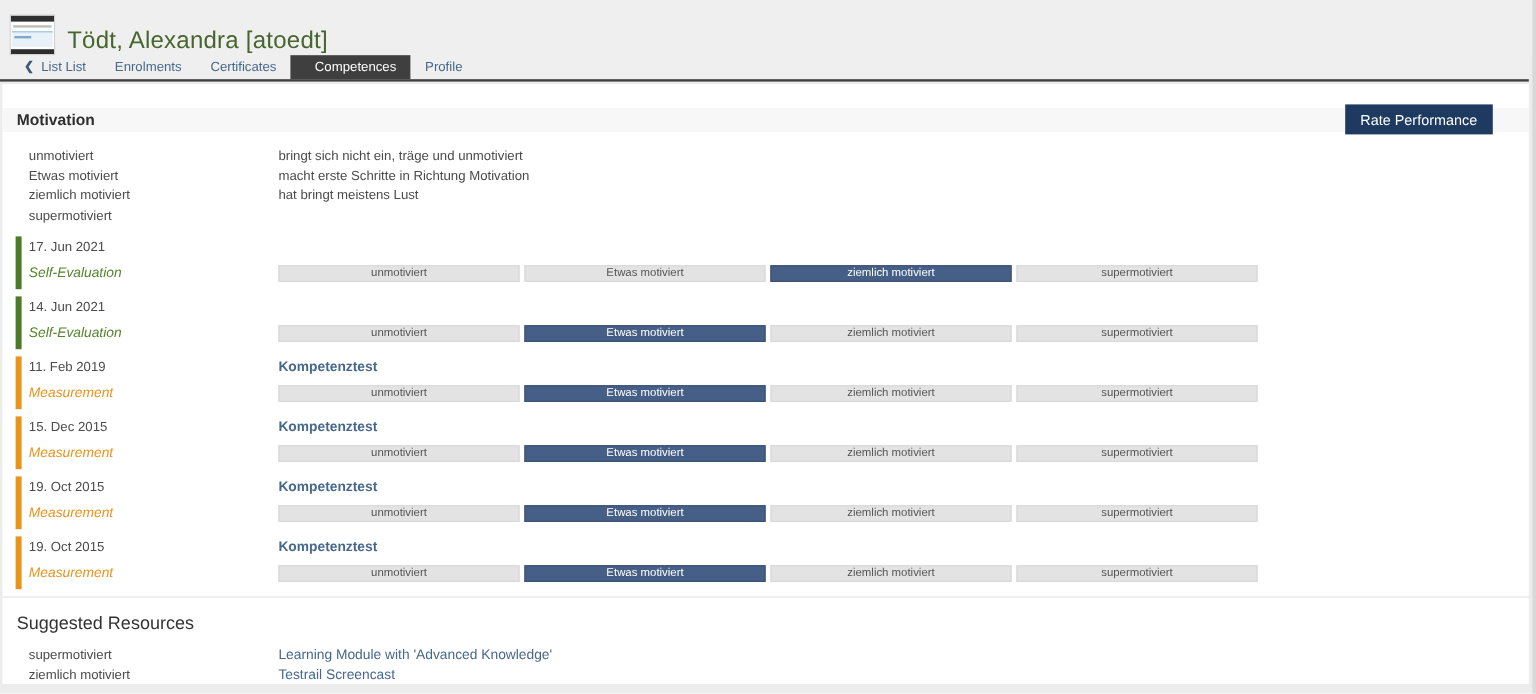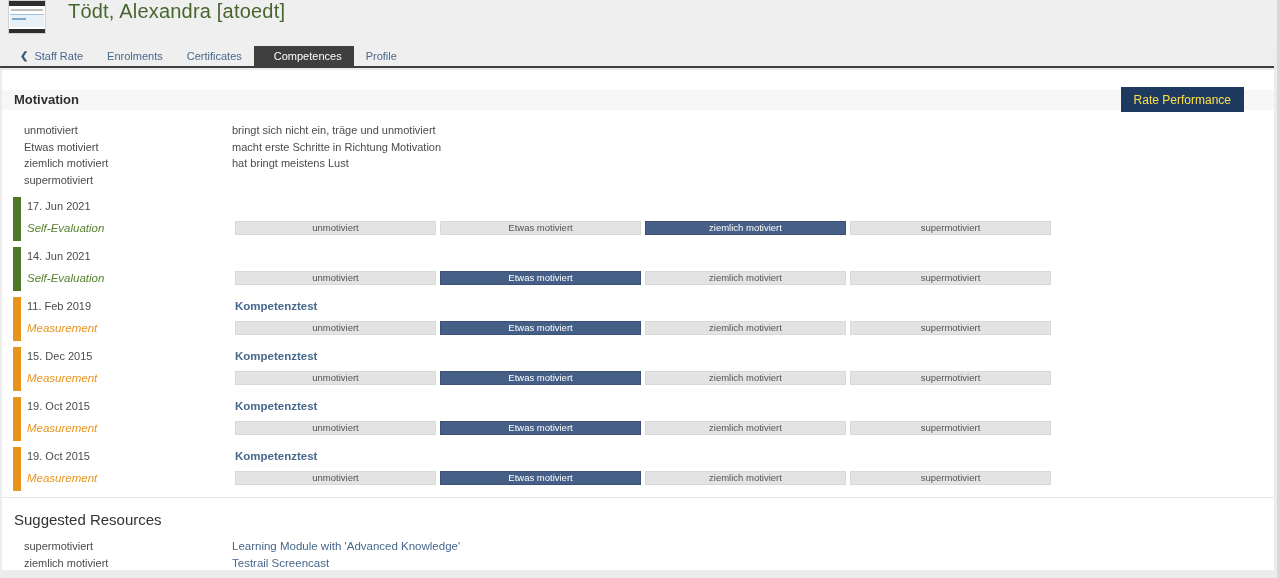--- a/index.html
+++ b/index.html
@@ -10,22 +10,22 @@
     font-family: "Liberation Sans", sans-serif;
     overflow: hidden;
     color: #4b4b4b;
   }
 
   
   .top-header {
     height: 46px;
     background: #efefef;
     display: flex;
-    align-items: flex-start;
-    gap: 22px;
+    align-items: flex-end;
+    gap: 10px;
     padding-left: 8px;
   }
   .logo {
     width: 38px; height: 34px;
     background: #fdfdfd;
     border: 1px solid #d2d2d2;
     position: relative;
     overflow: hidden;
     flex: 0 0 auto;
   }
@@ -82,21 +82,21 @@
     font-weight: 700;
     color: #2e2e2e;
     position: relative;
   }
   .rate-btn {
     position: absolute;
     right: 30px; top: -3px;
     height: 25px;
     padding: 0 13px;
     background: #1e3a61;
-    color: #fde047;
+    color: #ffffff;
     border: none;
     font-size: 12px;
     font-family: "Liberation Sans", sans-serif;
     cursor: pointer;
   }
 
   
   .legend { margin-top: 12px; }
   .legend-row {
     display: grid;
@@ -106,21 +106,21 @@
     line-height: 16.5px;
     color: #4b4b4b;
   }
 
   
   .evals { margin-top: 9px; margin-left: 11px; }
   .eval-row {
     display: grid;
     grid-template-columns: 208px 816px;
     grid-template-rows: 19px 22px;
-    border-left: 8px solid #14532d;
+    border-left: 5px solid #14532d;
     padding-left: 6px;
     padding-top: 3px;
     margin-bottom: 6px;
   }
   .eval-row.self    { border-left-color: #4d7a28; }
   .eval-row.measure { border-left-color: #e8941c; }
   .cell-date { font-size: 11px; color: #4b4b4b; }
   .cell-link { font-size: 11.5px; font-weight: bold; }
   .cell-link a { color: #47688c; text-decoration: none; cursor: pointer; }
   .cell-type { font-size: 11.5px; margin-top: 3px; font-style: italic; }
@@ -180,21 +180,21 @@
       <div class="l-blue"></div>
       <div class="l-line2"></div>
       <div class="l-bottom"></div>
   </div>
   <div class="page-title">Tödt, Alexandra [atoedt]</div>
 </div>
 
 <nav class="tab-bar">
     <a class="tab">
     <span class="chev">❮</span>
-    <span>Staff Rate</span>
+    <span>List List</span>
   </a>
     <a class="tab">
 
     <span>Enrolments</span>
   </a>
     <a class="tab">
 
     <span>Certificates</span>
   </a>
     <a class="tab active">

